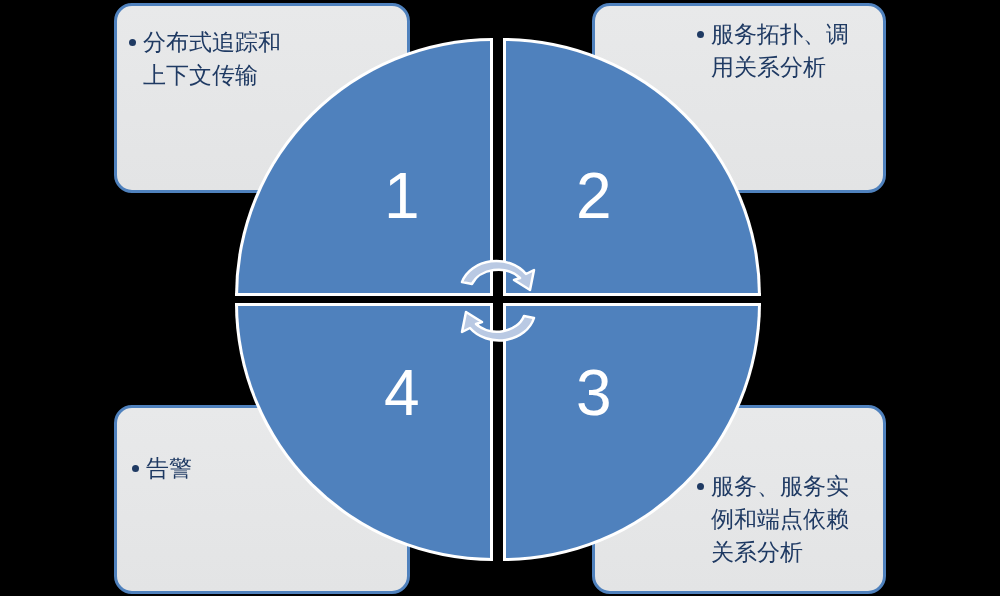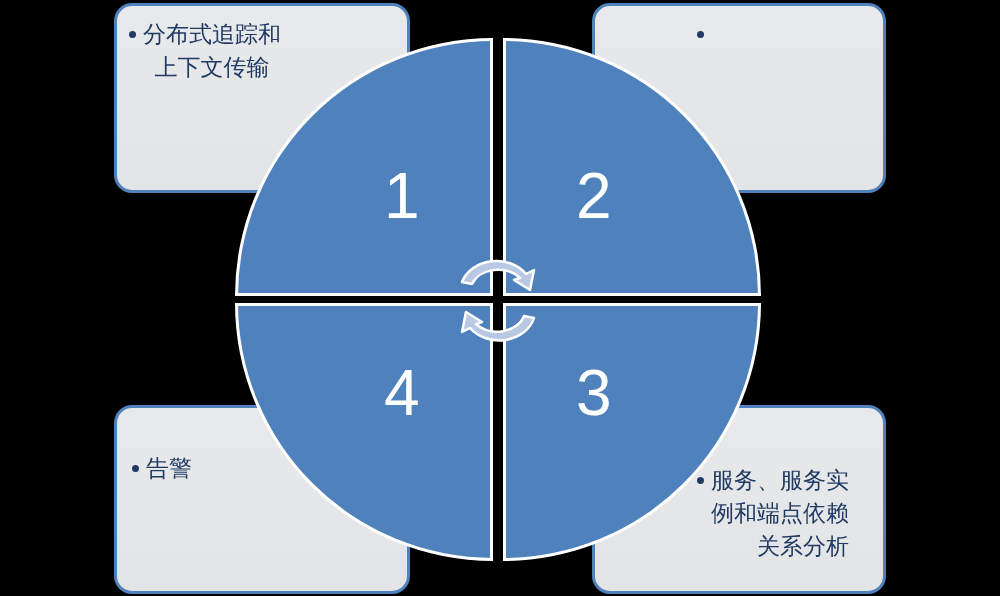--- a/index.html
+++ b/index.html
@@ -14,25 +14,25 @@
       border: 3px solid #4f81bd; border-radius: 18px;
       color: #1f3a63; font-size: 23px; line-height: 33px;
     }
     .box .item { position: absolute; display: flex; align-items: flex-start; }
     .box .bullet {
       width: 7px; height: 7px; border-radius: 50%; background: #1f3a63;
       flex: 0 0 7px; margin-top: 13px; margin-right: 7px;
     }
     .box .text { white-space: pre-line; }
     #box-1 { left: 114px; top: 3px; width: 296px; height: 190px; }
-    #box-1 .item { left: 12px; top: 12px; text-align: center; }
+    #box-1 .item { left: 12px; top: 20px; }
     #box-2 { left: 592px; top: 3px; width: 294px; height: 190px; }
     #box-2 .item { left: 102px; top: 12px; width: 180px; }
     #box-3 { left: 592px; top: 405px; width: 294px; height: 189px; }
-    #box-3 .item { left: 102px; top: 56px; width: 180px; text-align: right; }
+    #box-3 .item { left: 102px; top: 62px; width: 180px; }
     #box-4 { left: 114px; top: 405px; width: 296px; height: 189px; }
     #box-4 .item { left: 15px; top: 44px; }
 
     .quad {
       position: absolute; box-sizing: border-box;
       background: #4f81bd; border: 3px solid #ffffff;
       color: #ffffff; font-size: 64px;
       font-family: "Liberation Sans", "DejaVu Sans", sans-serif;
       display: flex; align-items: center; justify-content: center;
     }
@@ -54,20 +54,22 @@
 <div class="box" id="box-1">
   <div class="item">
     <span class="bullet"></span>
     <span class="text">分布式追踪和
 上下文传输</span>
   </div>
 </div>
 <div class="box" id="box-2">
   <div class="item">
     <span class="bullet"></span>
+    <span class="text">服务拓扑、调
+用关系分析</span>
   </div>
 </div>
 <div class="box" id="box-3">
   <div class="item">
     <span class="bullet"></span>
     <span class="text">服务、服务实
 例和端点依赖
 关系分析</span>
   </div>
 </div>

